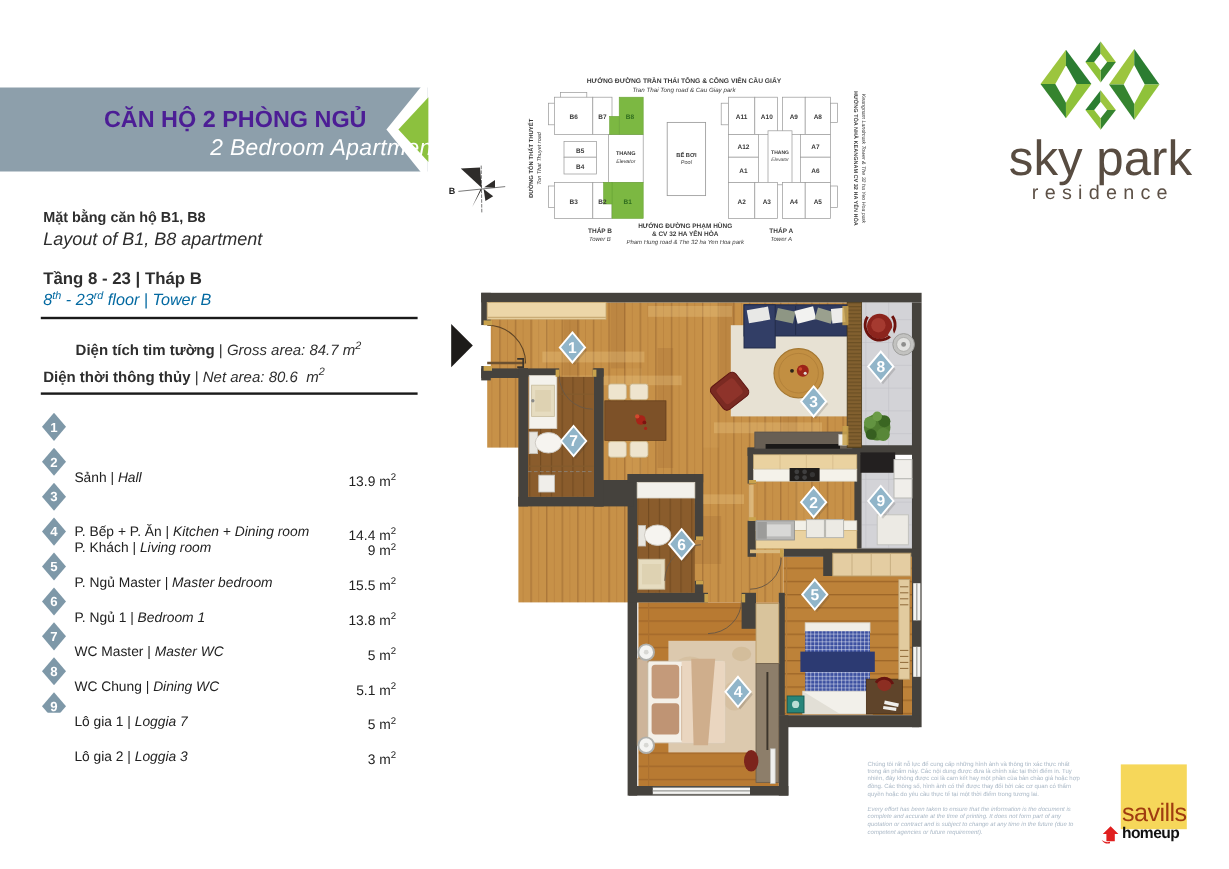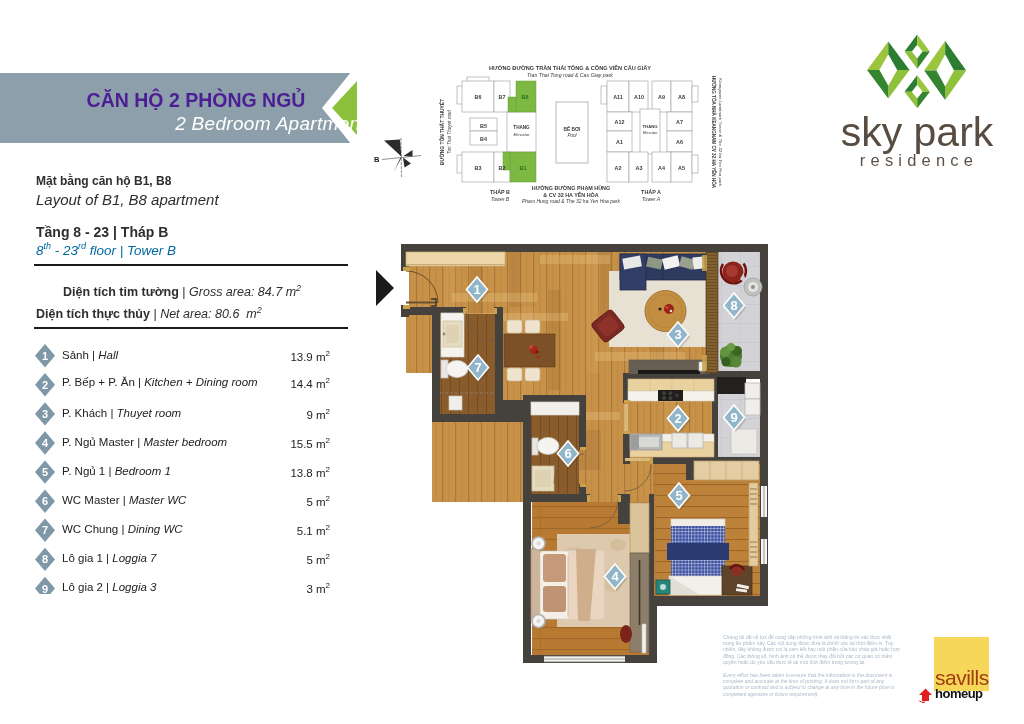--- a/index.html
+++ b/index.html
@@ -23,26 +23,26 @@
 
 <div class="abs" style="left:36px;top:174px;font-size:12px;font-weight:bold;color:#2e2e2e;">Mặt bằng căn hộ B1, B8</div>
 <div class="abs" style="left:36px;top:191px;font-size:15px;font-style:italic;color:#2e2e2e;">Layout of B1, B8 apartment</div>
 <div class="abs" style="left:36px;top:224px;font-size:14px;font-weight:bold;color:#2e2e2e;">Tầng 8 - 23 | Tháp B</div>
 <div class="abs" style="left:36px;top:241px;font-size:13.5px;font-style:italic;color:#0369a1;">8<sup style="font-size:9px">th</sup> - 23<sup style="font-size:9px">rd</sup> floor | Tower B</div>
 
 <div class="abs" style="left:34px;top:264px;width:314px;height:2px;background:#1a1a1a;"></div>
 
 <div class="abs" style="left:36px;top:283px;font-size:12.5px;color:#2e2e2e;margin-left:27px;"><b>Diện tích tim tường</b> | <i>Gross area: 84.7 m<sup style="font-size:9px">2</sup></i></div>
 
-<div class="abs" style="left:36px;top:305px;font-size:12.5px;color:#2e2e2e;"><b>Diện tích thực thủy</b> | <i>Net area: 80.6&nbsp; m<sup style="font-size:9px">2</sup></i></div>
+<div class="abs" style="left:36px;top:305px;font-size:12.5px;color:#2e2e2e;"><b>Diện thời thông thủy</b> | <i>Net area: 80.6&nbsp; m<sup style="font-size:9px">2</sup></i></div>
 
 <div class="abs" style="left:34px;top:327px;width:314px;height:2px;background:#1a1a1a;"></div>
 
 <style>
- .lrow{position:absolute;left:62px;width:268px;height:18px;font-size:11.5px;color:#222;}
+ .lrow{position:absolute;left:62px;width:268px;height:18px;font-size:11.5px;color:#222;margin-top:44px;}
  .lrow .val{position:absolute;right:0;top:0;}
  sup.m2{font-size:8px;}
 </style>
 <svg class="abs" style="left:34px;top:344px" width="24" height="250" viewBox="0 0 24 250">
   <g fill="#7e98a8">
     <polygon points="11,0 21,11.7 11,23.4 1,11.7"></polygon>
     <polygon points="11,29.1 21,40.8 11,52.5 1,40.8"></polygon>
     <polygon points="11,58.2 21,69.9 11,81.6 1,69.9"></polygon>
     <polygon points="11,87.3 21,99 11,110.7 1,99"></polygon>
     <polygon points="11,116.4 21,128.1 11,139.8 1,128.1"></polygon>
@@ -59,23 +59,23 @@
       <text x="11" y="132.1">5</text>
       <text x="11" y="161.2">6</text>
     <text x="11" y="190.3">7</text>
       <text x="11" y="219.4">8</text>
       <text x="11" y="248.5">9</text>
   </g>
 </svg>
 
 <div class="lrow" style="top:349px;">Sảnh | <i>Hall</i><span class="val">13.9 m<sup class="m2">2</sup></span></div>
 
-<div class="lrow" style="top:376px;">P. Bếp + P. Ăn | <i>Kitchen + Dining room</i><span class="val">14.4 m<sup class="m2">2</sup></span></div>
-
-<div class="lrow" style="top:407px;">P. Khách | <i>Thuyet room</i><span class="val">9 m<sup class="m2">2</sup></span></div>
+<div class="lrow" style="top:394px;">P. Bếp + P. Ăn | <i>Kitchen + Dining room</i><span class="val">14.4 m<sup class="m2">2</sup></span></div>
+
+<div class="lrow" style="top:407px;">P. Khách | <i>Living room</i><span class="val">9 m<sup class="m2">2</sup></span></div>
 
 <div class="lrow" style="top:436px;">P. Ngủ Master | <i>Master bedroom</i><span class="val">15.5 m<sup class="m2">2</sup></span></div>
 
 <div class="lrow" style="top:465px;">P. Ngủ 1 | <i>Bedroom 1</i><span class="val">13.8 m<sup class="m2">2</sup></span></div>
 
 <div class="lrow" style="top:494px;">WC Master | <i>Master WC</i><span class="val">5 m<sup class="m2">2</sup></span></div>
 
 <div class="lrow" style="top:523px;">WC Chung | <i>Dining WC</i><span class="val">5.1 m<sup class="m2">2</sup></span></div>
 
 <div class="lrow" style="top:552px;">Lô gia 1 | <i>Loggia 7</i><span class="val">5 m<sup class="m2">2</sup></span></div>

